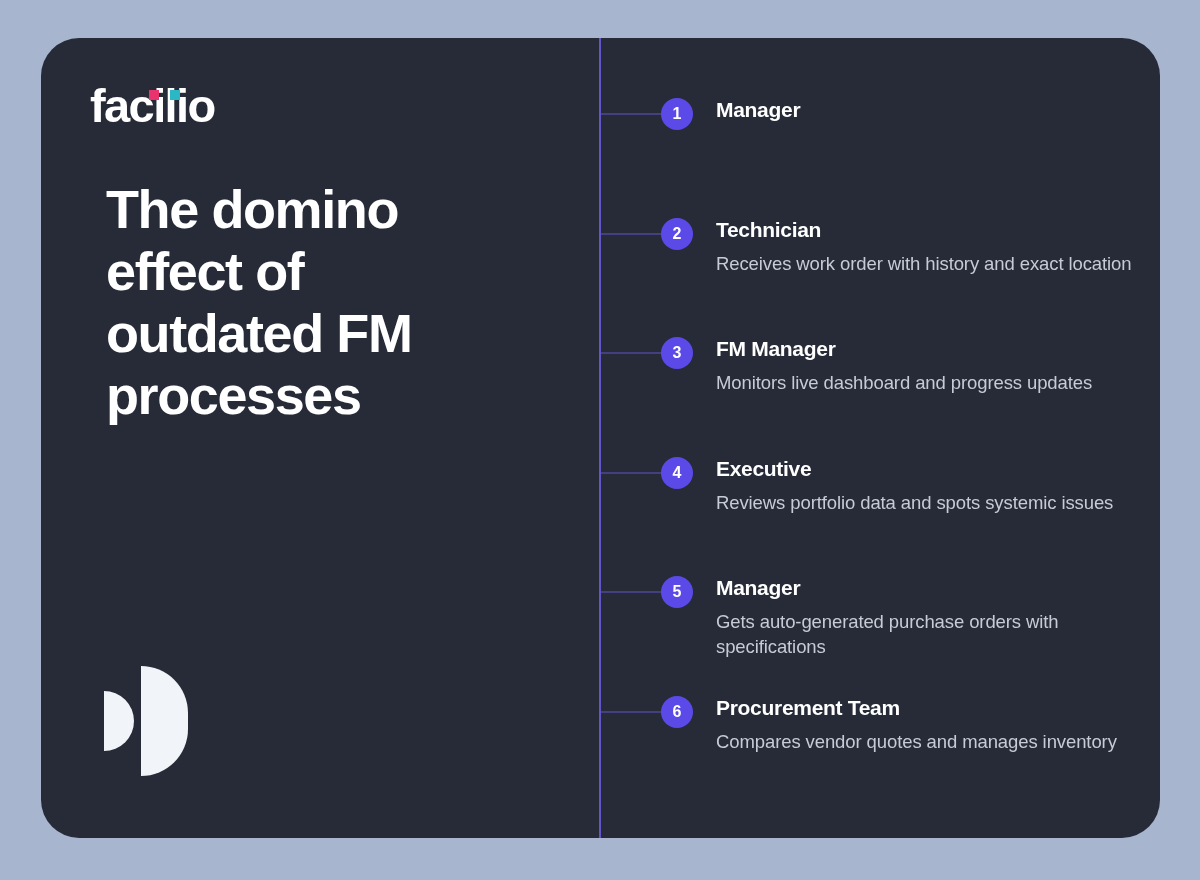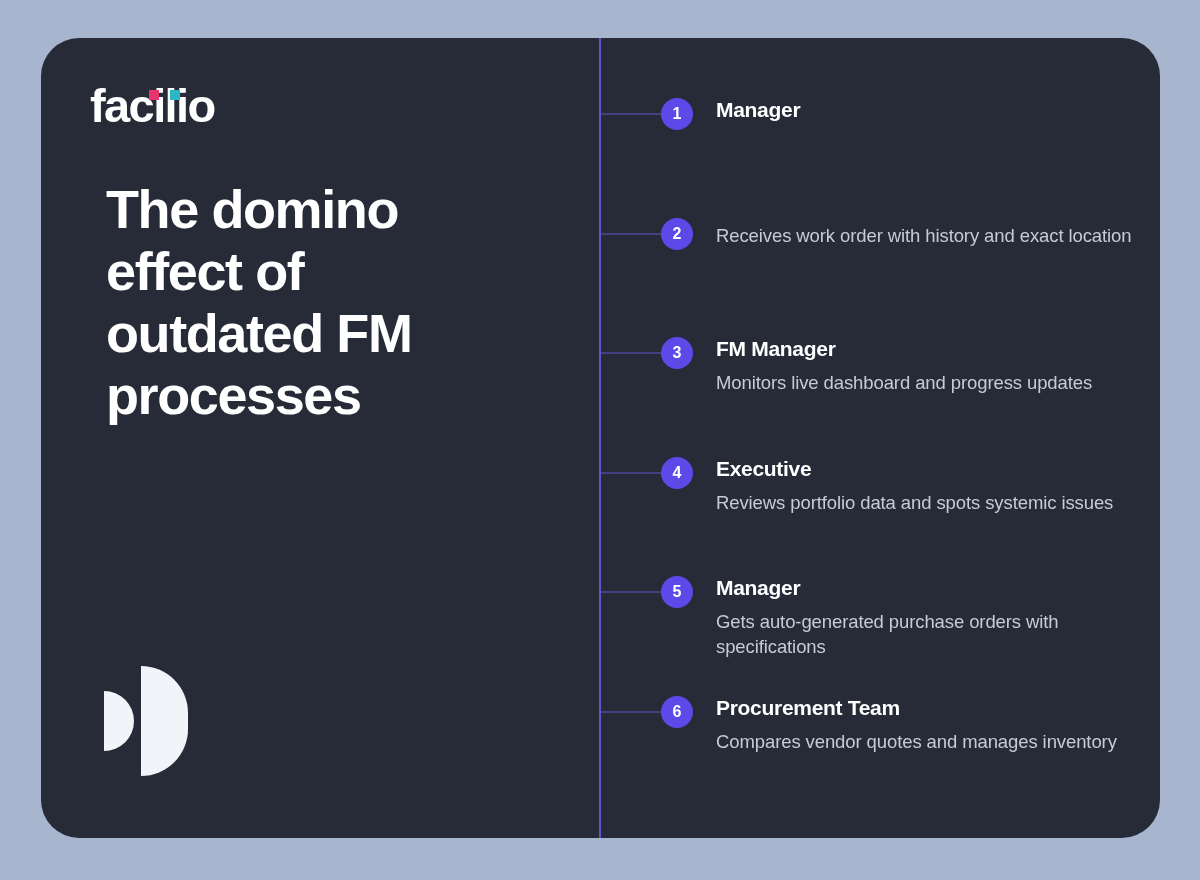--- a/index.html
+++ b/index.html
@@ -226,20 +226,21 @@
             <span class="connector"></span>
             <span class="badge">1</span>
             <div class="step-body">
               <div class="step-title">Manager</div>
             </div>
           </div>
           <div class="step" style="top: 195.5px;">
             <span class="connector"></span>
             <span class="badge">2</span>
             <div class="step-body">
+              <div class="step-title">Technician</div>
               <div class="step-desc">Receives work order with history and exact location</div>
             </div>
           </div>
           <div class="step" style="top: 315px;">
             <span class="connector"></span>
             <span class="badge">3</span>
             <div class="step-body">
               <div class="step-title">FM Manager</div>
               <div class="step-desc">Monitors live dashboard and progress updates</div>
             </div>

